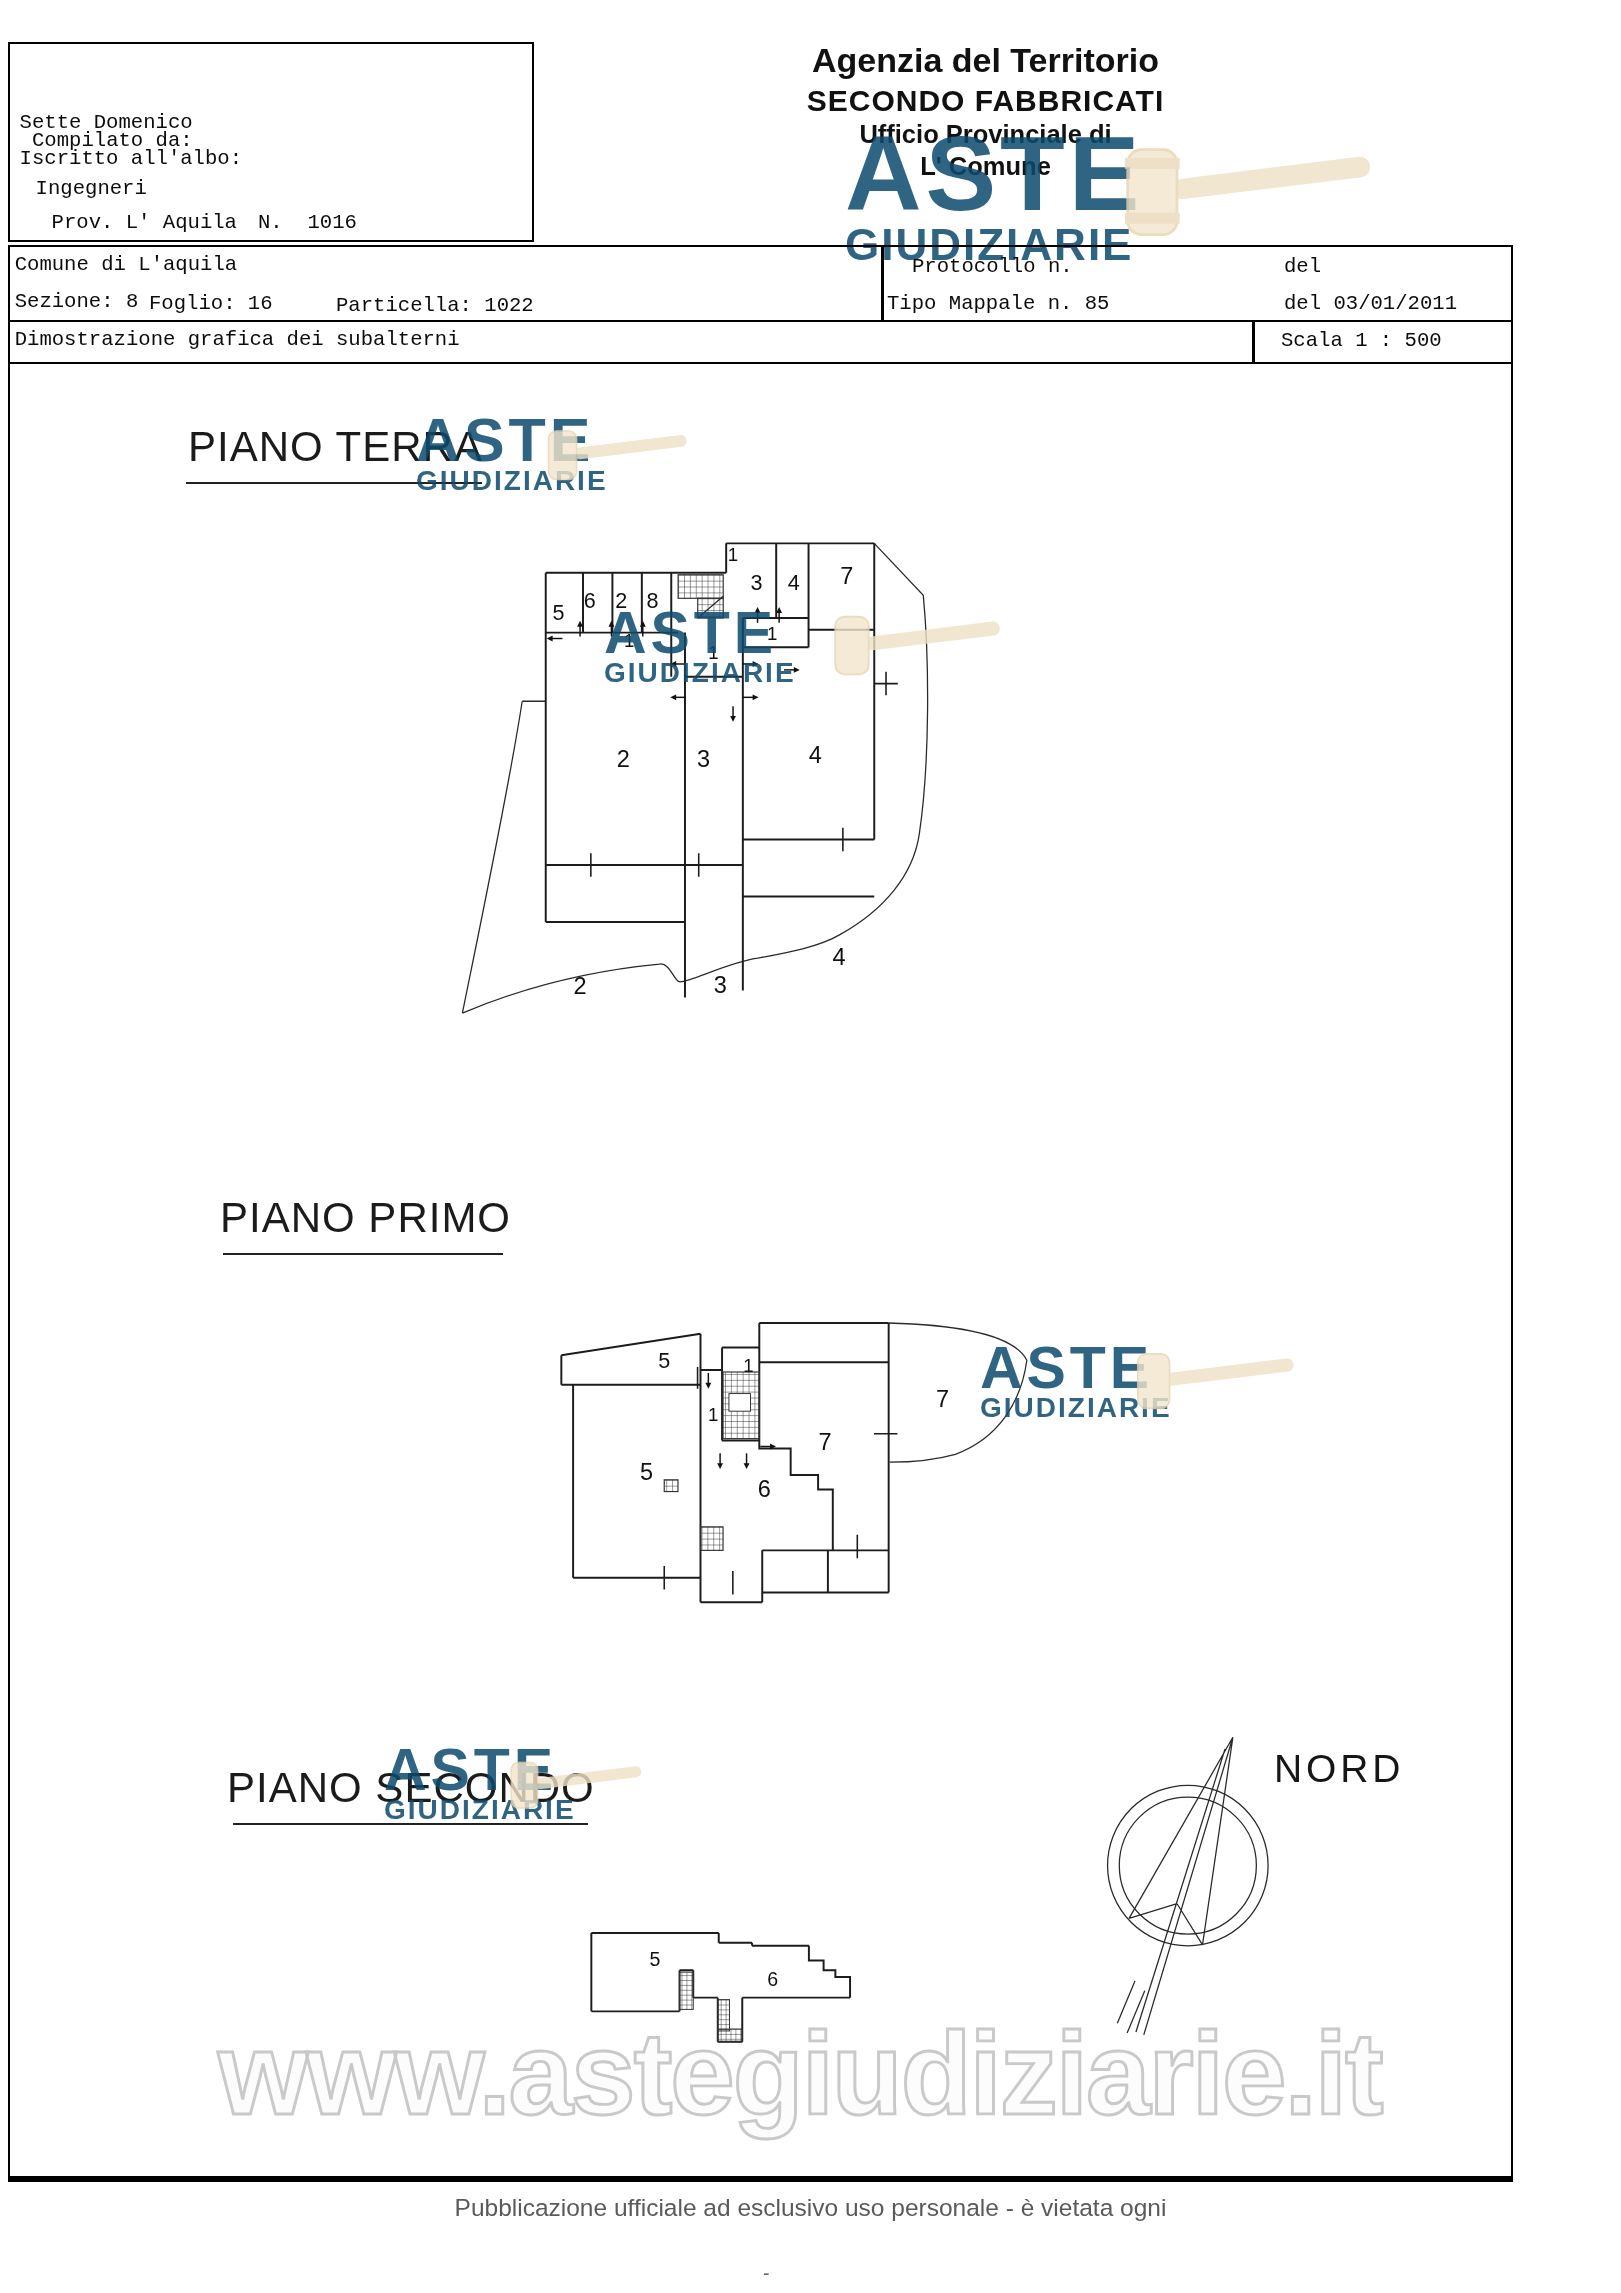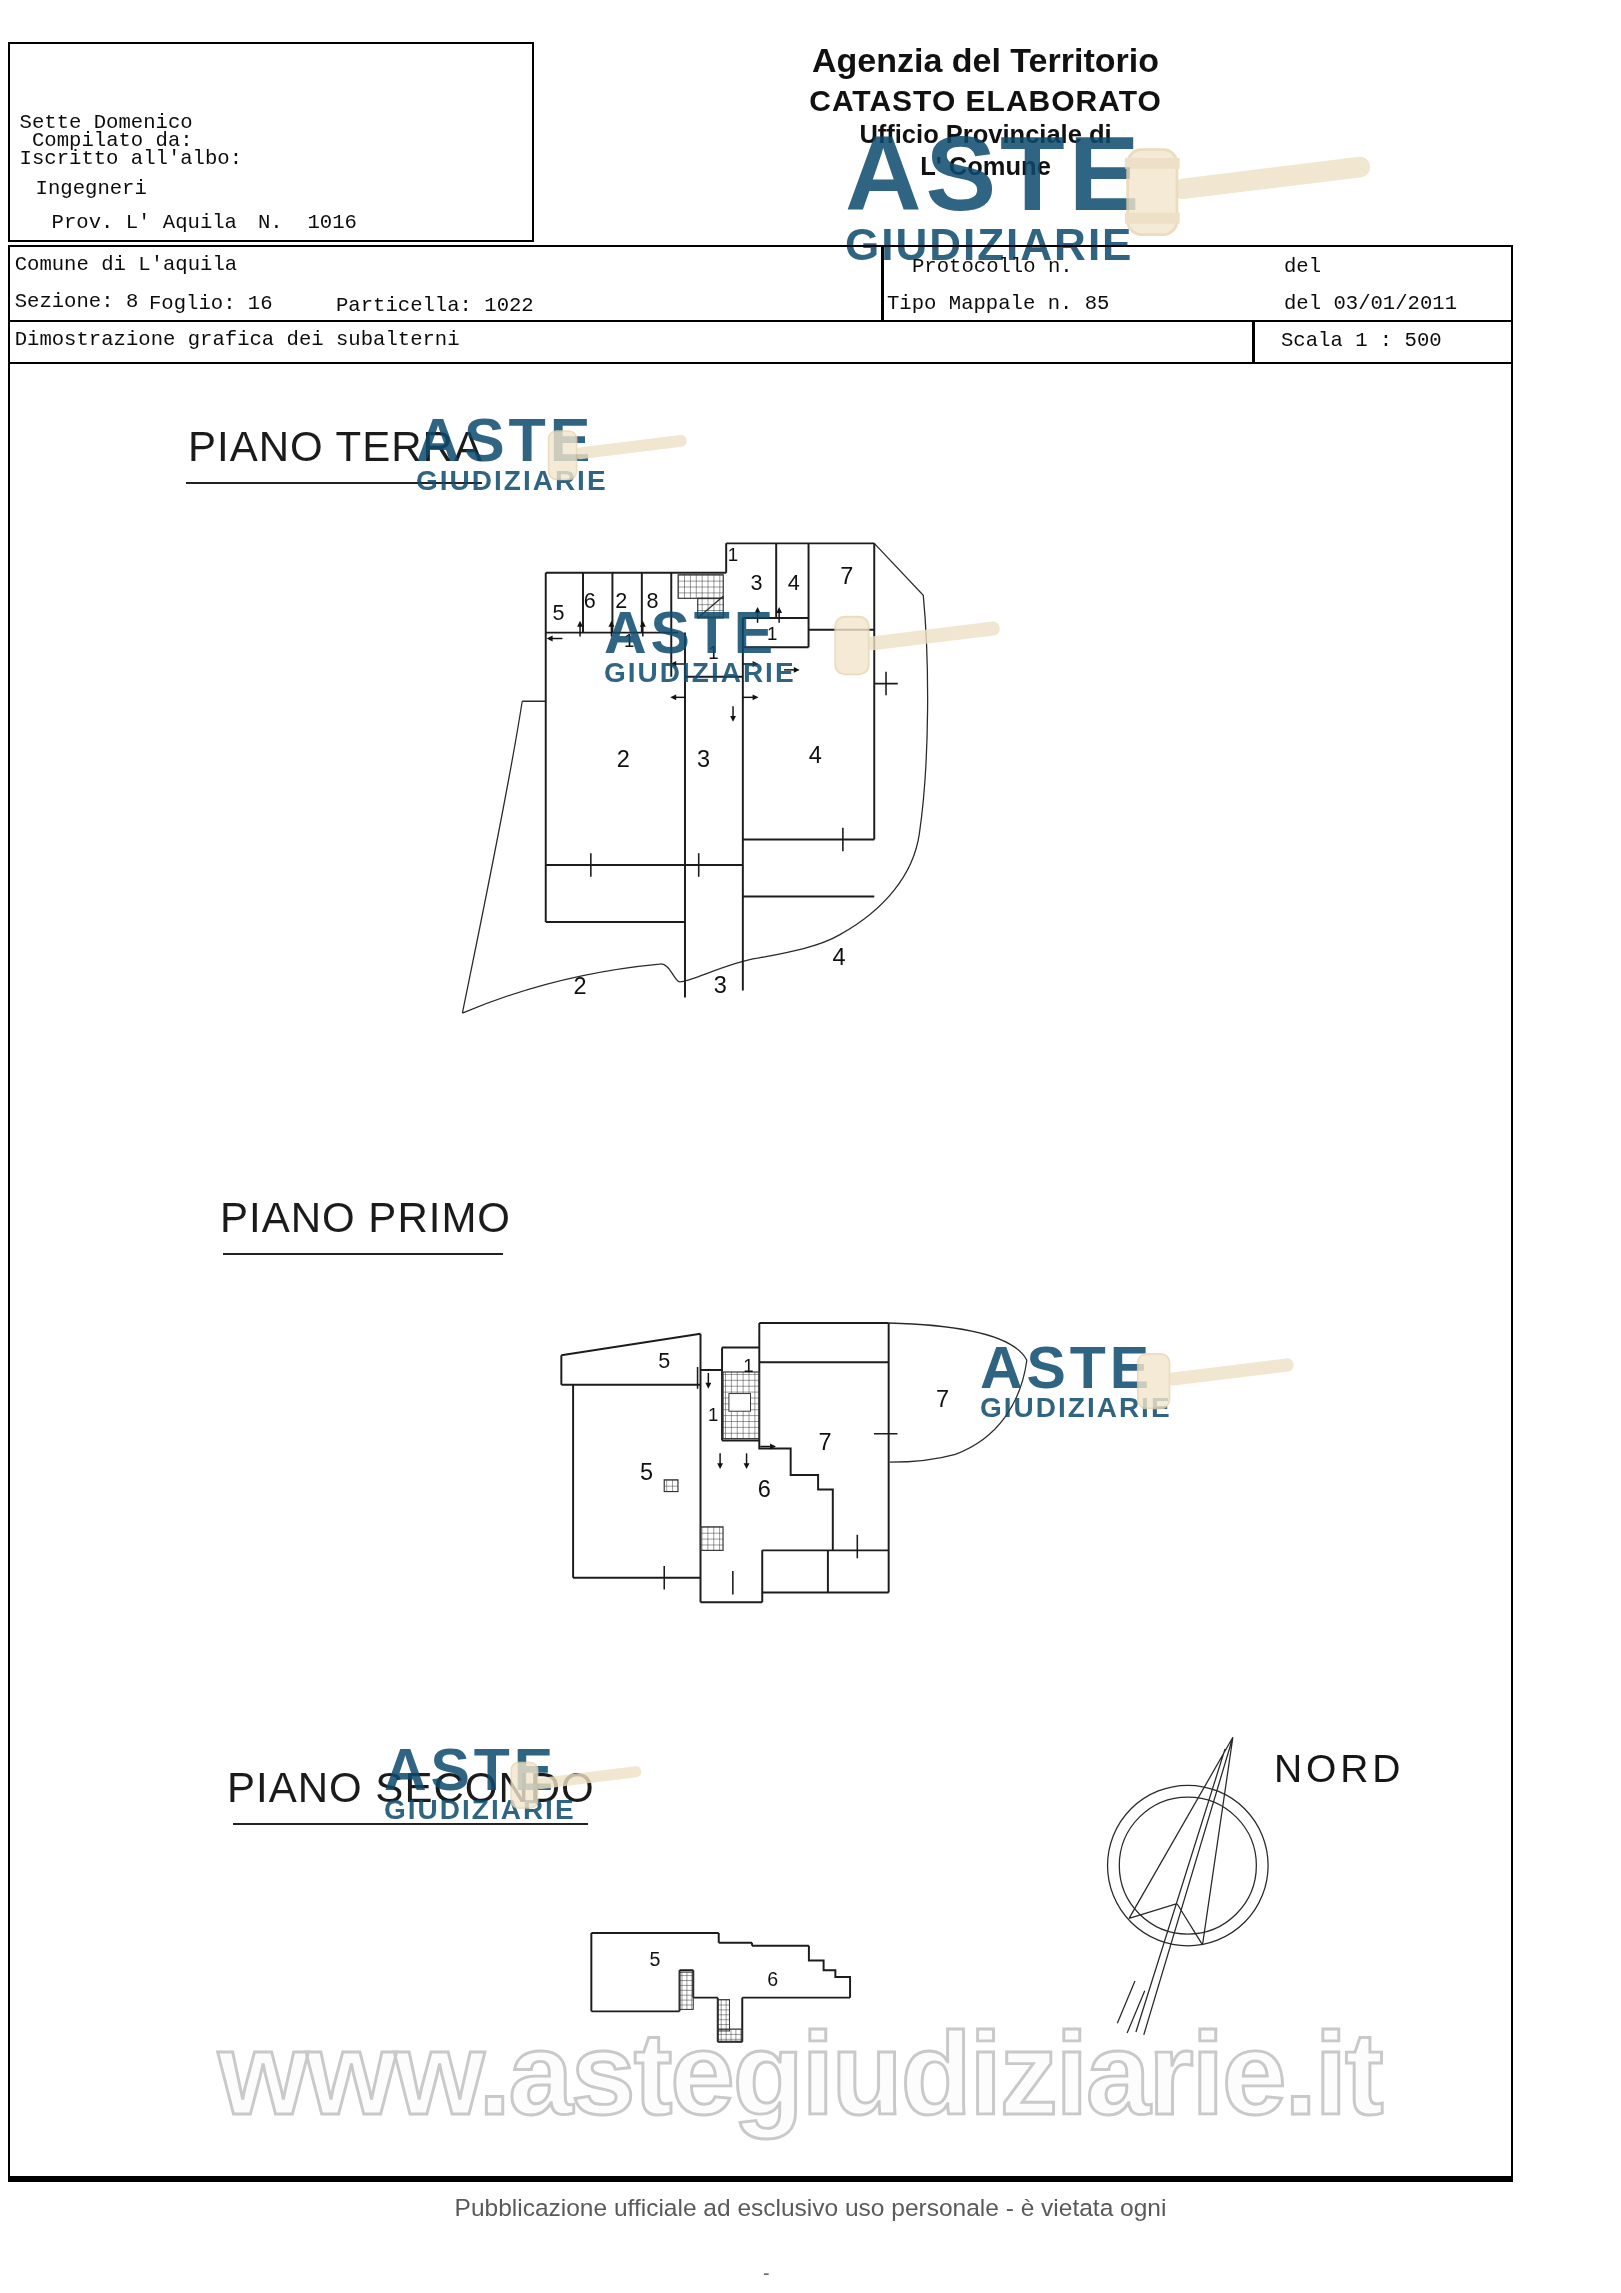--- a/index.html
+++ b/index.html
@@ -51,21 +51,21 @@
   <div class="abs box elab-box"></div>
   <div class="abs mono" style="left:32px;top:86px;margin-top:43px;">Compilato da:</div>
   <div class="abs mono" style="left:19.6px;top:111px;">Sette Domenico</div>
   <div class="abs mono" style="left:19.6px;top:147px;">Iscritto all'albo:</div>
   <div class="abs mono" style="left:19.6px;top:177px;margin-left:16px;">Ingegneri</div>
   <div class="abs mono" style="left:19.6px;top:211px;margin-left:32px;">Prov. L' Aquila</div>
   <div class="abs mono" style="left:258px;top:211px;">N.  1016</div>
 
   <div class="abs agency">
     <div class="l1">Agenzia del Territorio</div>
-    <div class="l2">CATASTO ELABORATO</div>
+    <div class="l2">SECONDO FABBRICATI</div>
     <div class="l3">Ufficio Provinciale di</div>
     <div class="l4">L' Comune</div>
   </div>
 
   <div class="abs wm" style="left:845px;top:125px;">
     <div class="aste" style="font-size:106px;">ASTE</div>
     <div class="giud" style="font-size:44px;margin-top:2px;">GIUDIZIARIE</div>
   </div>
   <svg class="abs gavel" style="left:1098px;top:125px;" width="284" height="137" viewBox="0 0 200 100">
     <rect x="50" y="40" width="145" height="15" rx="7" fill="#eee0c4" transform="rotate(-7 50 40)"></rect>

